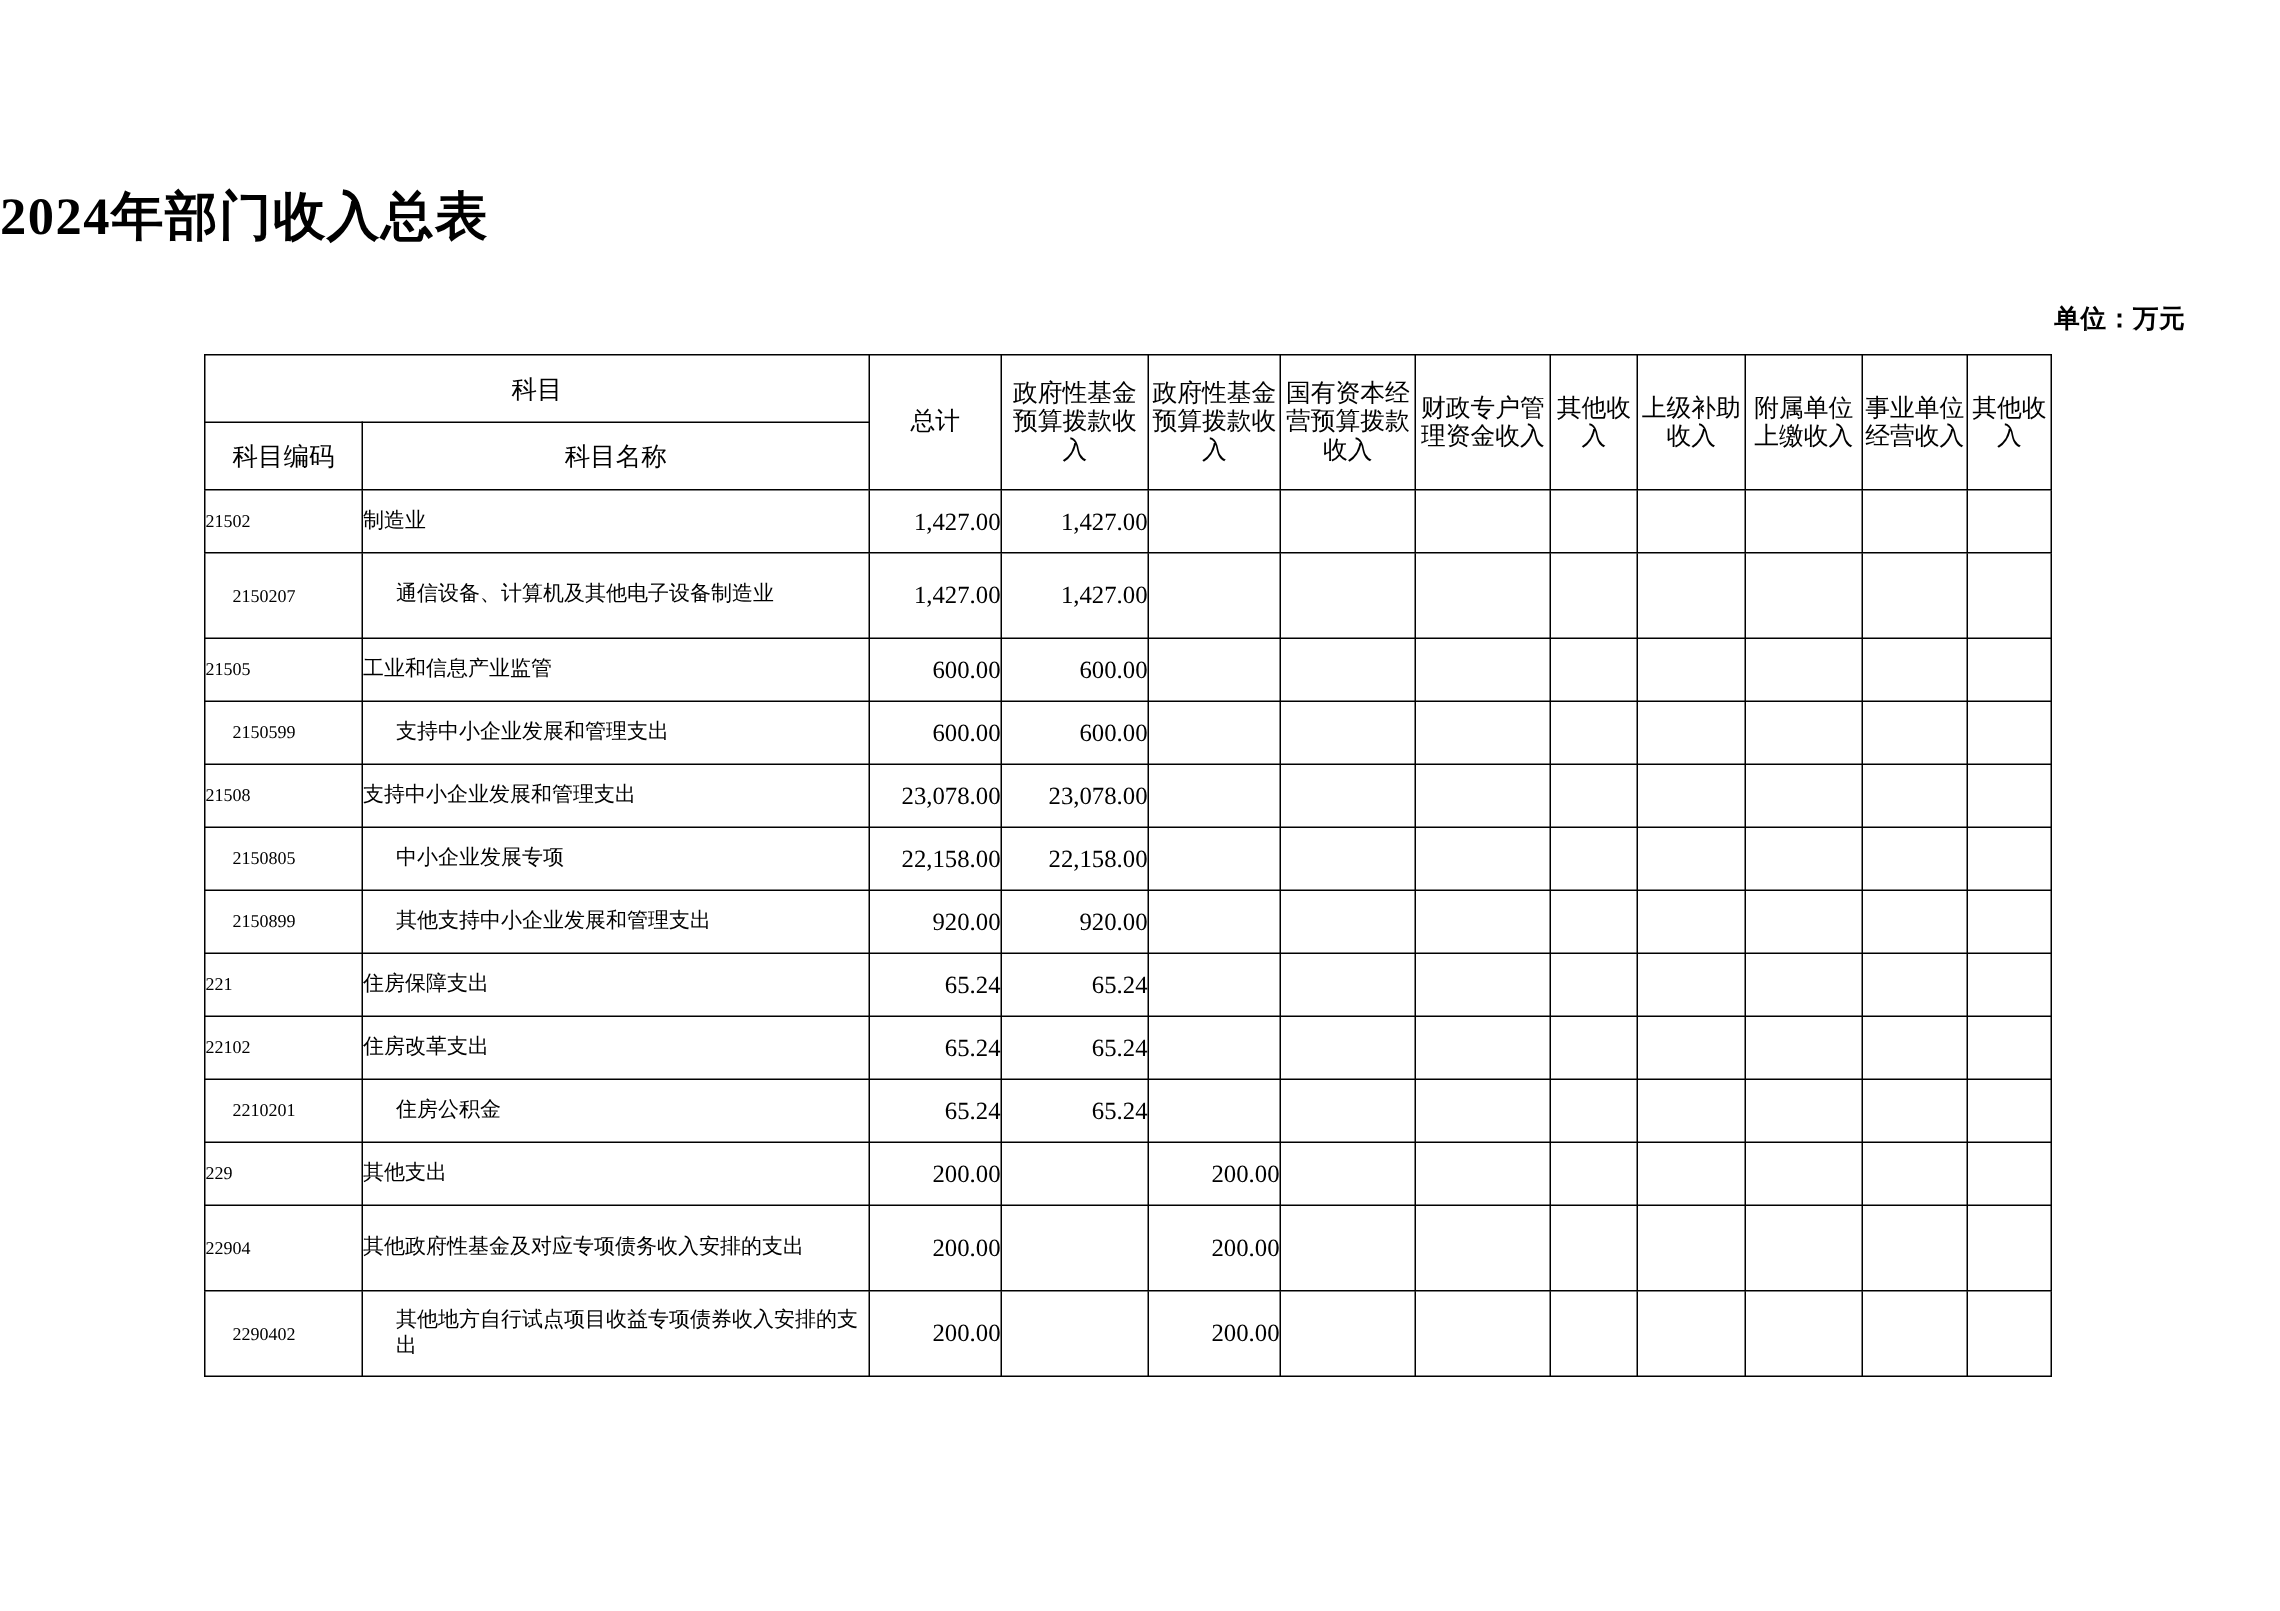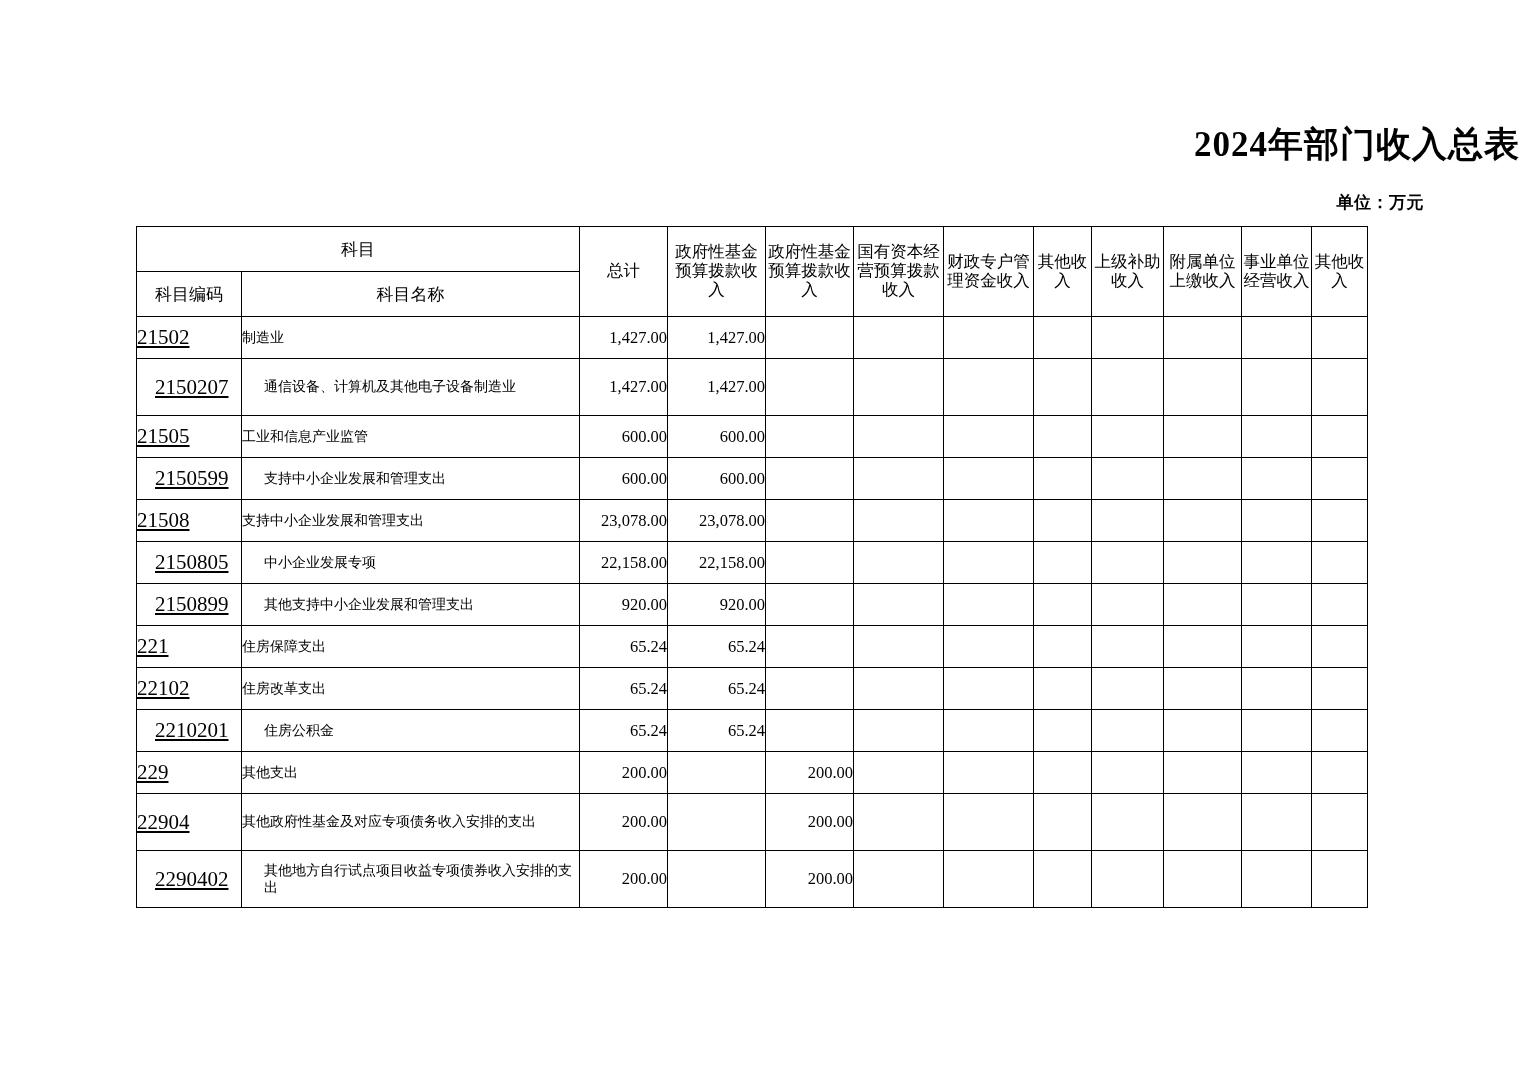--- a/index.html
+++ b/index.html
@@ -15,34 +15,34 @@
     position: relative;
     overflow: hidden;
   }
   .page {
     width: 1520px;
     height: 1074px;
     position: relative;
     box-sizing: border-box;
   }
   .doc-title {
-    text-align: right;
+    text-align: left;
     font-size: 35px;
     font-weight: bold;
     letter-spacing: 1px;
     margin-top: 124px;
     line-height: 1.2;
     font-family: "Liberation Serif", "DejaVu Serif", serif;
   }
   .unit-line {
     text-align: right;
     font-size: 17px;
     font-weight: bold;
-    margin-top: 25px;
-    padding-right: 96px;
+    margin-top: 35px;
+    padding-right: 63px;
     letter-spacing: 0.5px;
   }
   .table-wrap {
     margin-top: 12px;
     padding-left: 136px;
     padding-right: 133px;
   }
   table.budget {
     border-collapse: collapse;
     width: 1148px;
@@ -63,23 +63,22 @@
     padding: 3px 2px;
   }
   .subject-head {
     text-align: center;
     font-size: 17px;
     height: 44px;
   }
   .code-cell {
     padding-left: 7px;
     height: 41px;
-    font-size: 21px;
+    font-size: 12px;
     white-space: nowrap;
-    text-decoration: underline;
   }
   .code-cell.indent1 { padding-left: 18px; }
   .name-cell {
     padding-left: 10px;
     padding-right: 4px;
     font-size: 14px;
     line-height: 1.25;
     height: 41px;
     margin-left: 41px;
   }

